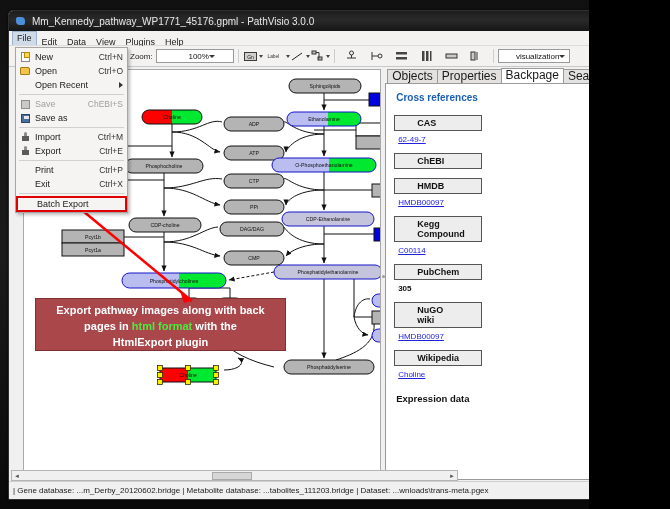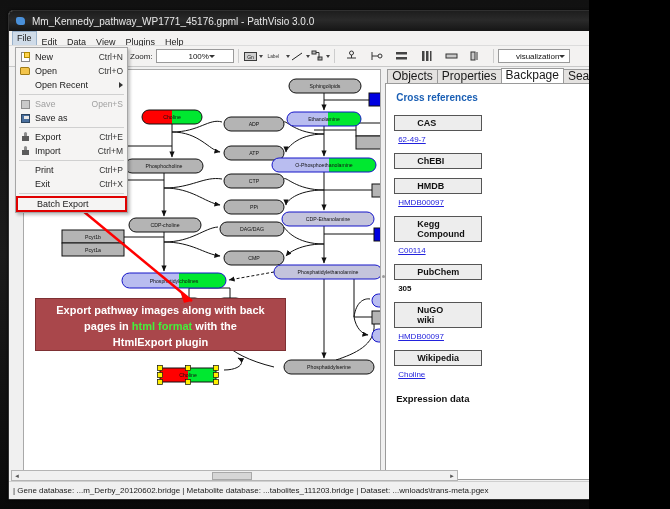--- a/index.html
+++ b/index.html
@@ -645,43 +645,43 @@
           <div class="fm-icon"></div>
           <div class="fm-label">Open Recent</div>
           <div class="fm-arrow"></div>
         </div>
         <div class="fm-sep"></div>
         <div class="fm-row disabled">
           <div class="fm-icon">
             <div class="ic-save"></div>
           </div>
           <div class="fm-label">Save</div>
-          <div class="fm-accel">Open+S</div>
+          <div class="fm-accel">ChEBI+S</div>
         </div>
         <div class="fm-row">
           <div class="fm-icon">
             <div class="ic-saveas"></div>
           </div>
           <div class="fm-label">Save as</div>
           <div class="fm-accel"></div>
         </div>
         <div class="fm-sep"></div>
         <div class="fm-row">
           <div class="fm-icon">
+            <div class="ic-imp"></div>
+          </div>
+          <div class="fm-label">Import</div>
+          <div class="fm-accel">Ctrl+M</div>
+        </div>
+        <div class="fm-row">
+          <div class="fm-icon">
             <div class="ic-exp"></div>
           </div>
           <div class="fm-label">Export</div>
           <div class="fm-accel">Ctrl+E</div>
-        </div>
-        <div class="fm-row">
-          <div class="fm-icon">
-            <div class="ic-imp"></div>
-          </div>
-          <div class="fm-label">Import</div>
-          <div class="fm-accel">Ctrl+M</div>
         </div>
         <div class="fm-sep"></div>
         <div class="fm-row">
           <div class="fm-icon"></div>
           <div class="fm-label">Print</div>
           <div class="fm-accel">Ctrl+P</div>
         </div>
         <div class="fm-row">
           <div class="fm-icon"></div>
           <div class="fm-label">Exit</div>

